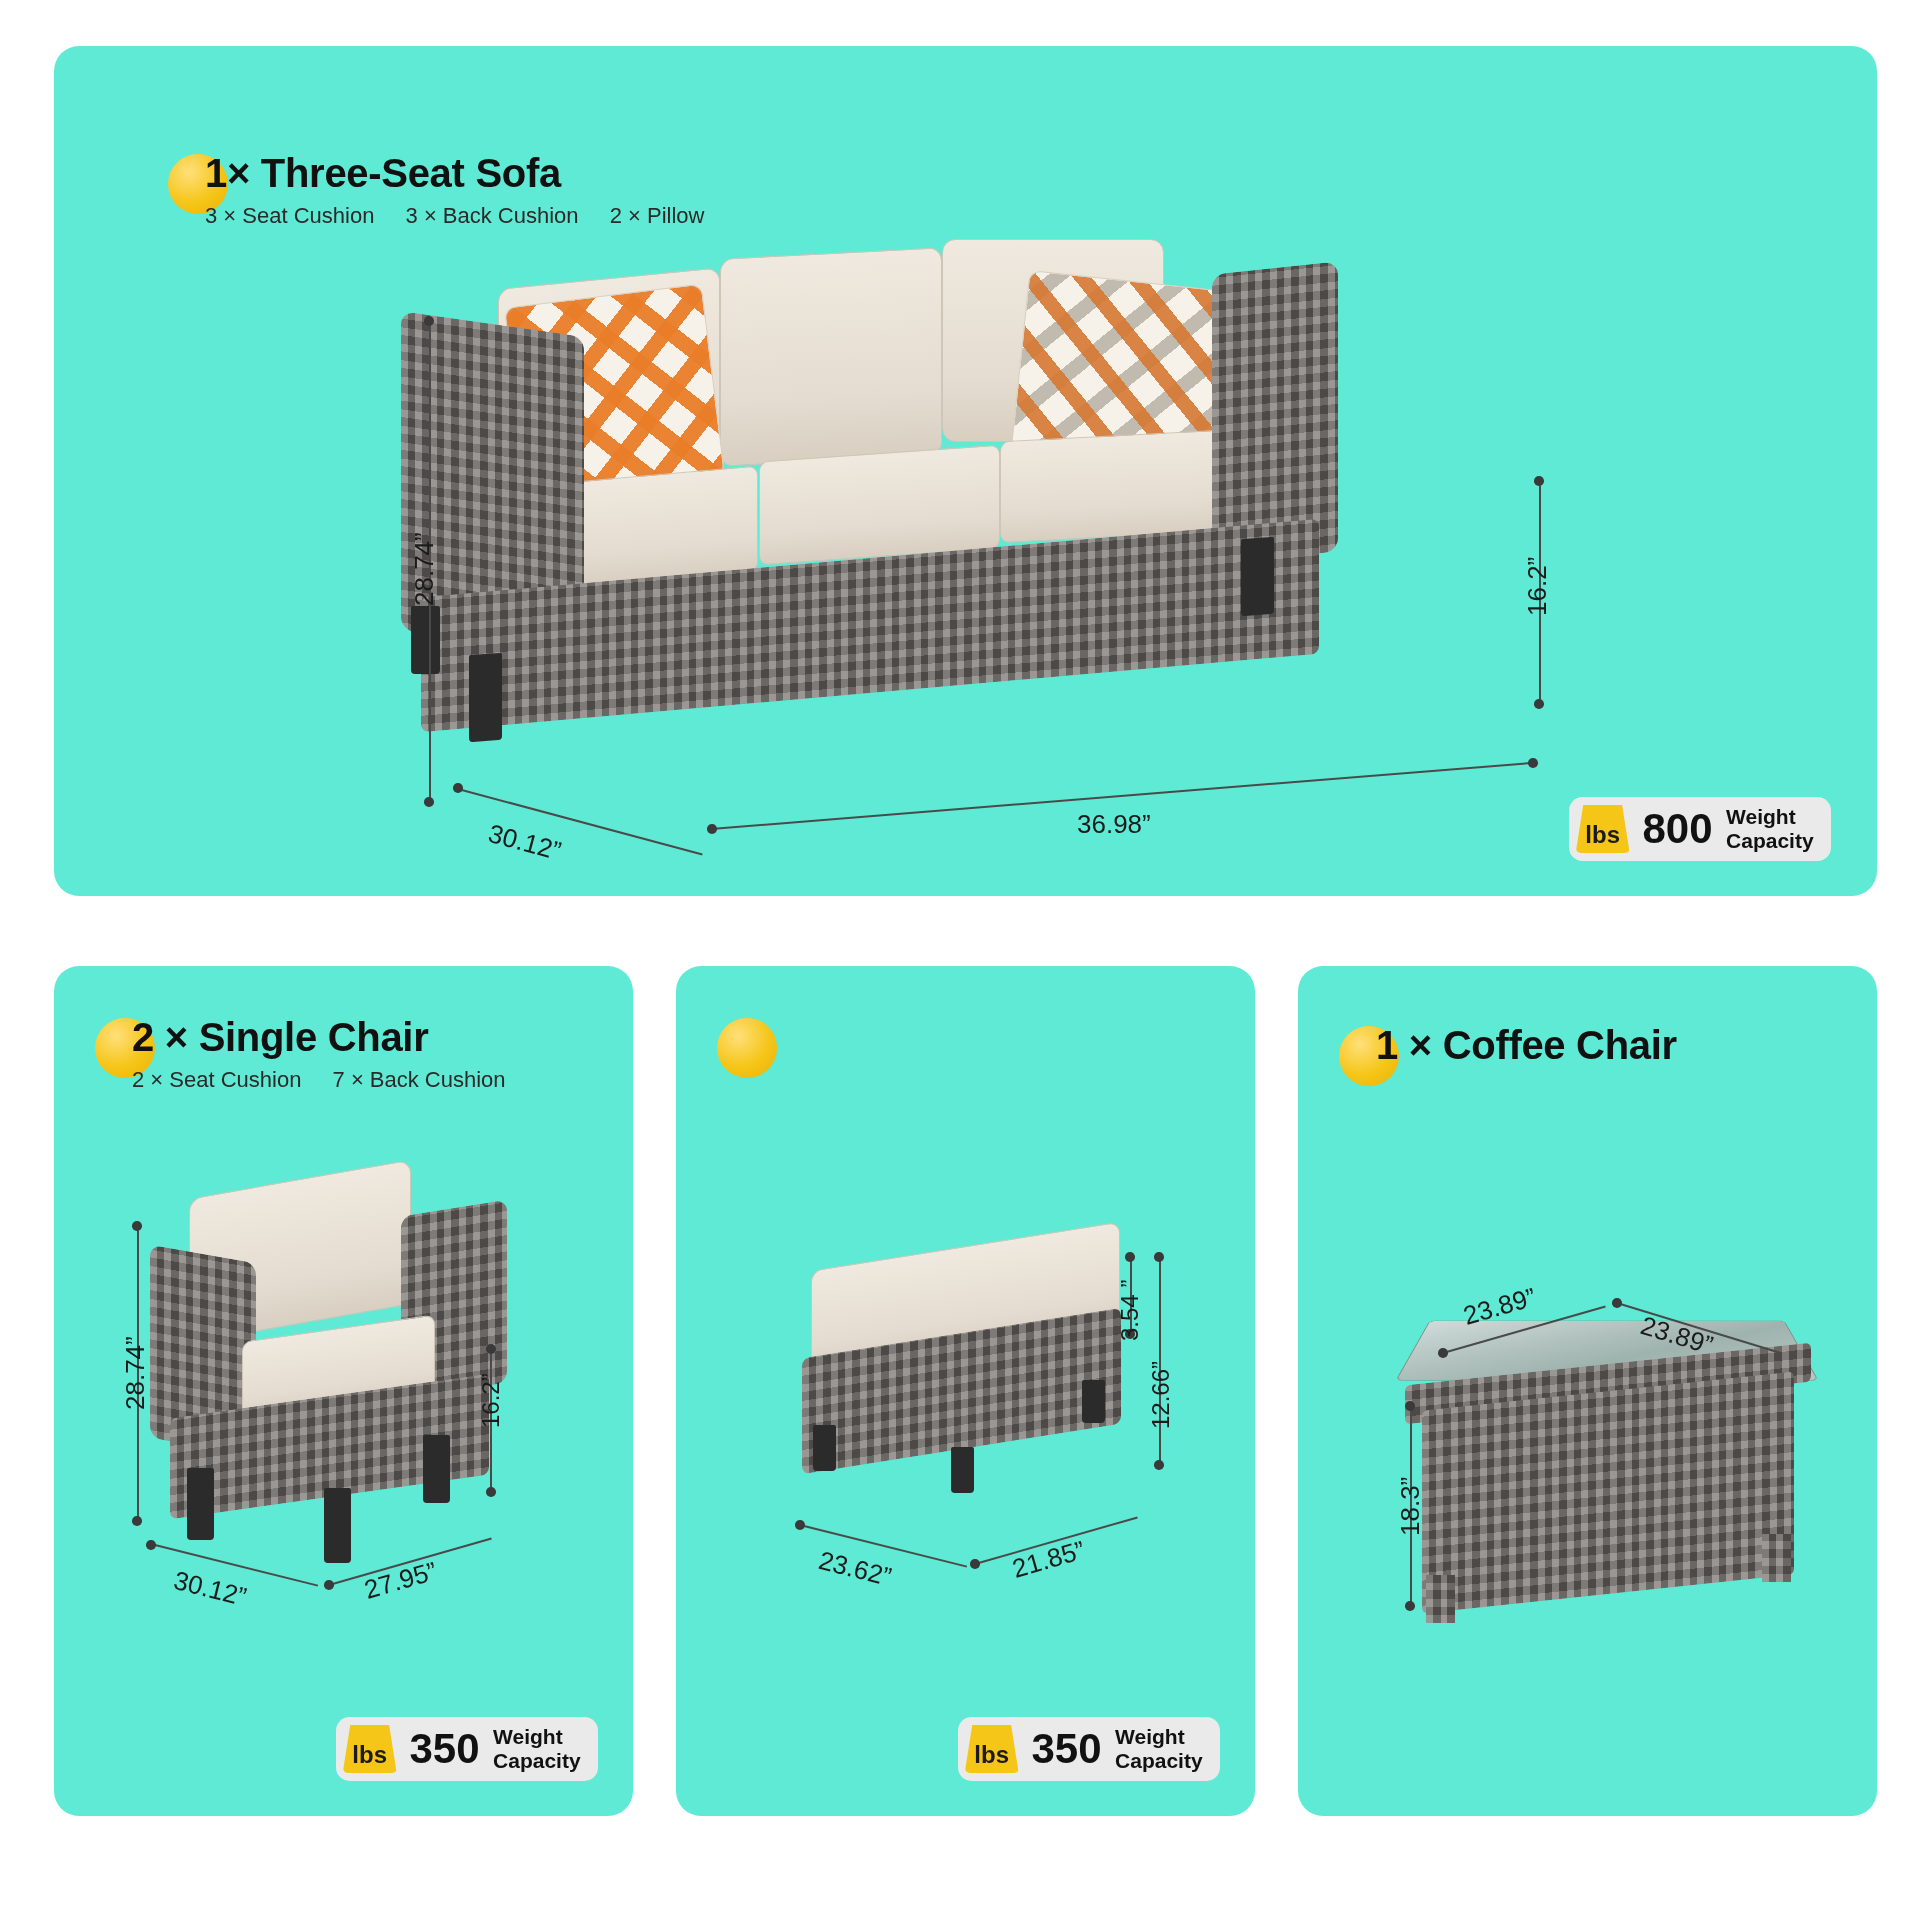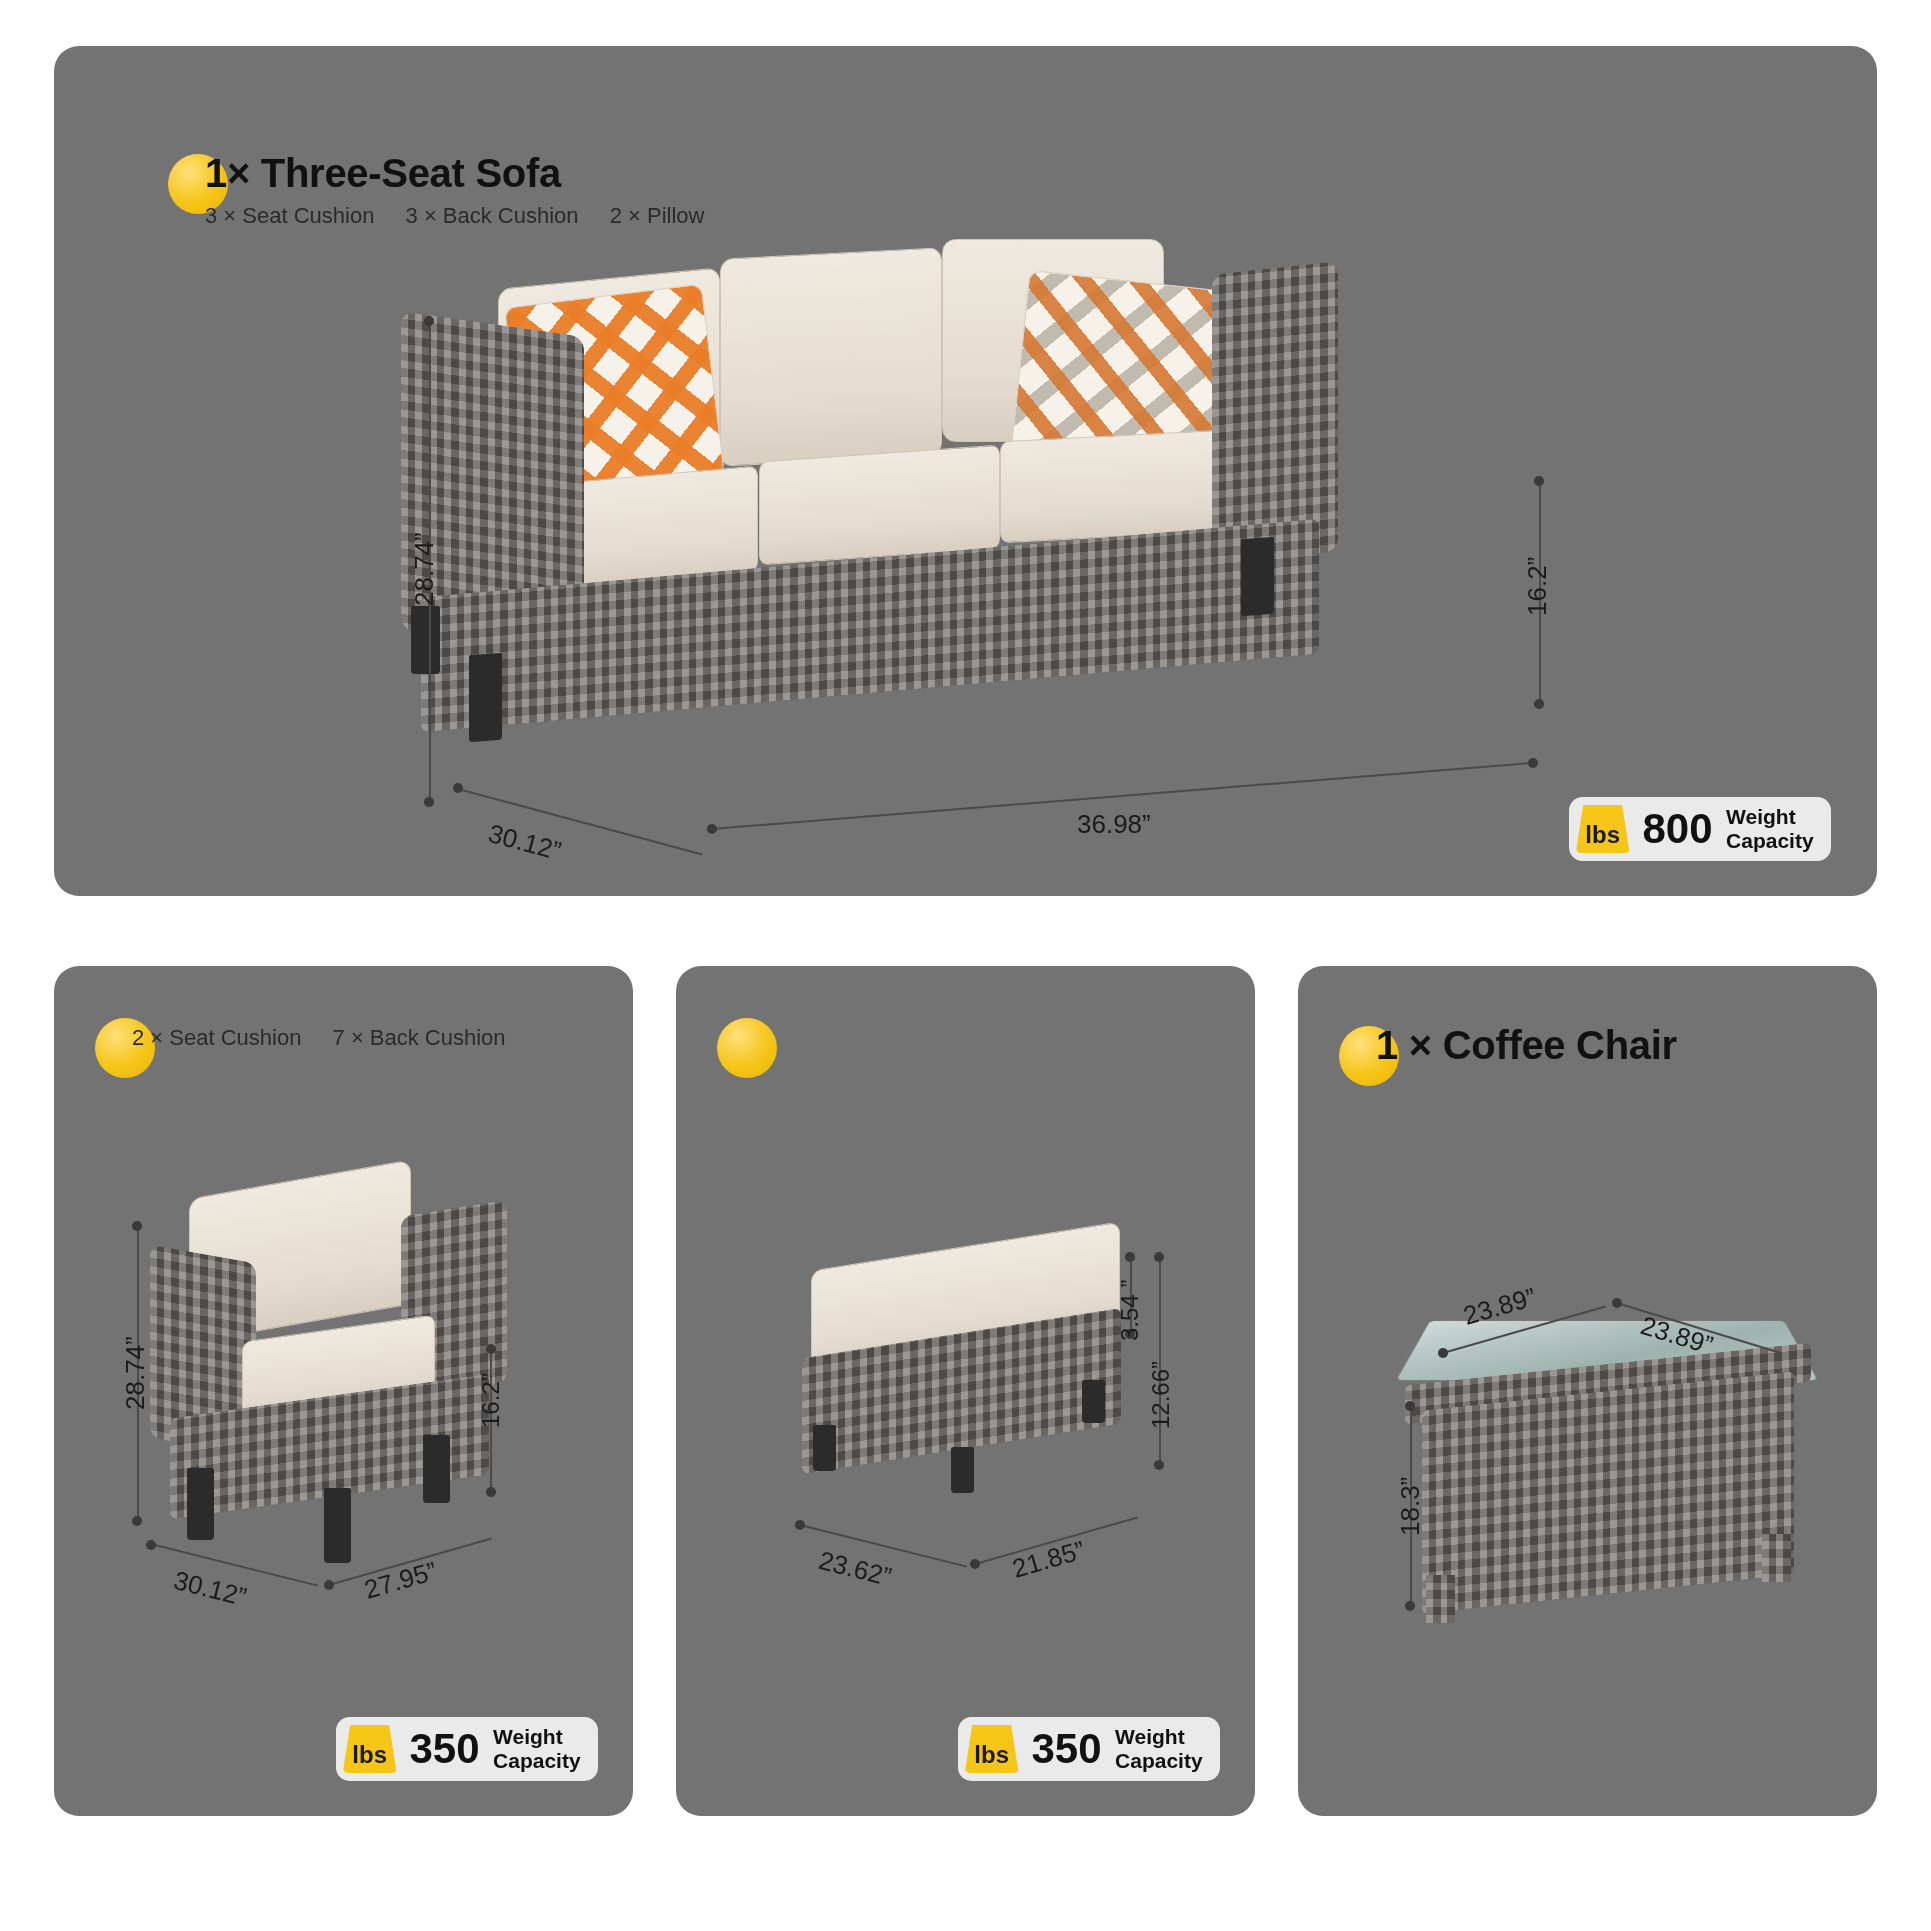--- a/index.html
+++ b/index.html
@@ -11,21 +11,21 @@
     color: #1b1b1b;
   }
   .page {
     position: relative;
     width: 1931px; height: 1931px;
     padding: 46px 54px 0 54px;
   }
 
   
   .card {
-    background: #737373;
+    background: #5eead4;
     border-radius: 25px;
     position: relative;
     overflow: hidden;
     text-decoration: underline;
   }
 
   
   .hdr { position: absolute; display: flex; align-items: flex-start; }
   .dot {
     width: 60px; height: 60px; border-radius: 50%;
@@ -221,20 +221,24 @@
         <div>Capacity</div>
       </div>
     </div>
   </div>
 
   <div class="card" style="position:absolute; left:54px; top:966px; width:579px; height:850px;">
 
     <div class="hdr" style="left:41px; top:50px;">
       <div class="dot"></div>
       <div class="hdr-text">
+        <div class="hdr-title">
+          <span>2 ×</span>
+          <span>Single Chair</span>
+        </div>
         <div class="hdr-sub">
           <span>2 × Seat Cushion</span>
           <span>7 × Back Cushion</span>
         </div>
       </div>
     </div>
 
     <div style="position:absolute; left:106px; top:203px; width:434px; height:444px;">
       <div class="cushion" style="position:absolute; left:29px; top:9.7px; width:222px; height:145px; border-radius:13.5px; transform:skewY(-10deg);"></div>
       <div class="wicker" style="position:absolute; left:-9.7px; top:85px; width:106px; height:193px; border-radius:11.6px; transform:skewY(10deg);"></div>

